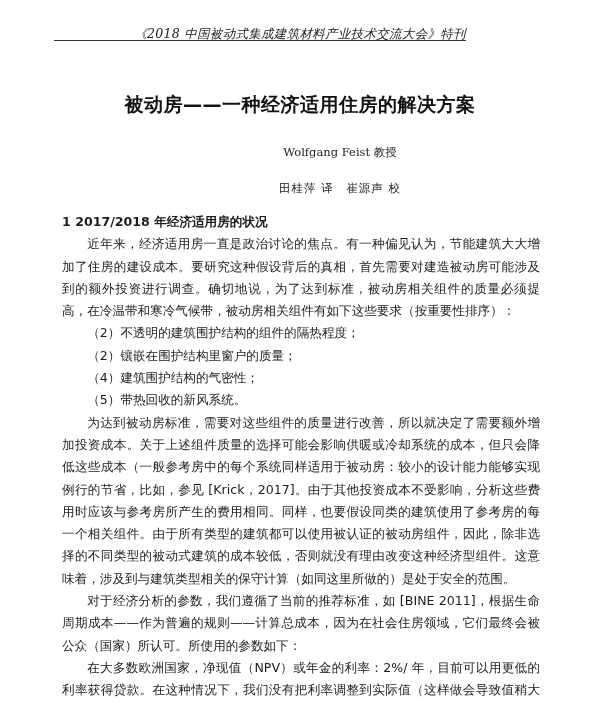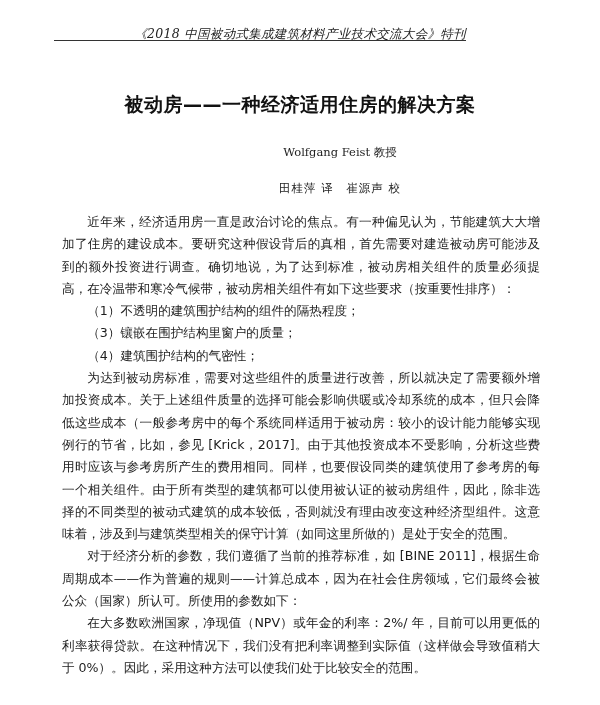--- a/index.html
+++ b/index.html
@@ -28,22 +28,24 @@
   <div class="running-head">《2018 中国被动式集成建筑材料产业技术交流大会》特刊</div>
   <div class="rule"></div>
   <div class="rule2"></div>
 
   <div class="title">被动房——一种经济适用住房的解决方案</div>
 
   <div class="meta author">Wolfgang Feist 教授</div>
   <div class="meta translator">田桂萍 译　崔源声 校</div>
 
   <div class="body">
+    <div class="section-head">1 2017/2018 年经济适用房的状况</div>
     <p class="p">近年来，经济适用房一直是政治讨论的焦点。有一种偏见认为，节能建筑大大增加了住房的建设成本。要研究这种假设背后的真相，首先需要对建造被动房可能涉及到的额外投资进行调查。确切地说，为了达到标准，被动房相关组件的质量必须提高，在冷温带和寒冷气候带，被动房相关组件有如下这些要求（按重要性排序）：</p>
-    <p class="li">（1）不透明的建筑围护结构的组件的隔热程度；</p>
-    <p class="li">（3）镶嵌在围护结构里窗户的质量；</p>
+    <p class="li">（2）不透明的建筑围护结构的组件的隔热程度；</p>
+    <p class="li">（2）镶嵌在围护结构里窗户的质量；</p>
     <p class="li">（4）建筑围护结构的气密性；</p>
+    <p class="li">（5）带热回收的新风系统。</p>
     <p class="p">为达到被动房标准，需要对这些组件的质量进行改善，所以就决定了需要额外增加投资成本。关于上述组件质量的选择可能会影响供暖或冷却系统的成本，但只会降低这些成本（一般参考房中的每个系统同样适用于被动房：较小的设计能力能够实现例行的节省，比如，参见 [Krick，2017]。由于其他投资成本不受影响，分析这些费用时应该与参考房所产生的费用相同。同样，也要假设同类的建筑使用了参考房的每一个相关组件。由于所有类型的建筑都可以使用被认证的被动房组件，因此，除非选择的不同类型的被动式建筑的成本较低，否则就没有理由改变这种经济型组件。这意味着，涉及到与建筑类型相关的保守计算（如同这里所做的）是处于安全的范围。</p>
     <p class="p">对于经济分析的参数，我们遵循了当前的推荐标准，如 [BINE 2011]，根据生命周期成本——作为普遍的规则——计算总成本，因为在社会住房领域，它们最终会被公众（国家）所认可。所使用的参数如下：</p>
     <p class="p">在大多数欧洲国家，净现值（NPV）或年金的利率：2%/ 年，目前可以用更低的利率获得贷款。在这种情况下，我们没有把利率调整到实际值（这样做会导致值稍大于 0%）。因此，采用这种方法可以使我们处于比较安全的范围。</p>
 
   </div>
 </div>
 
 </body></html>

